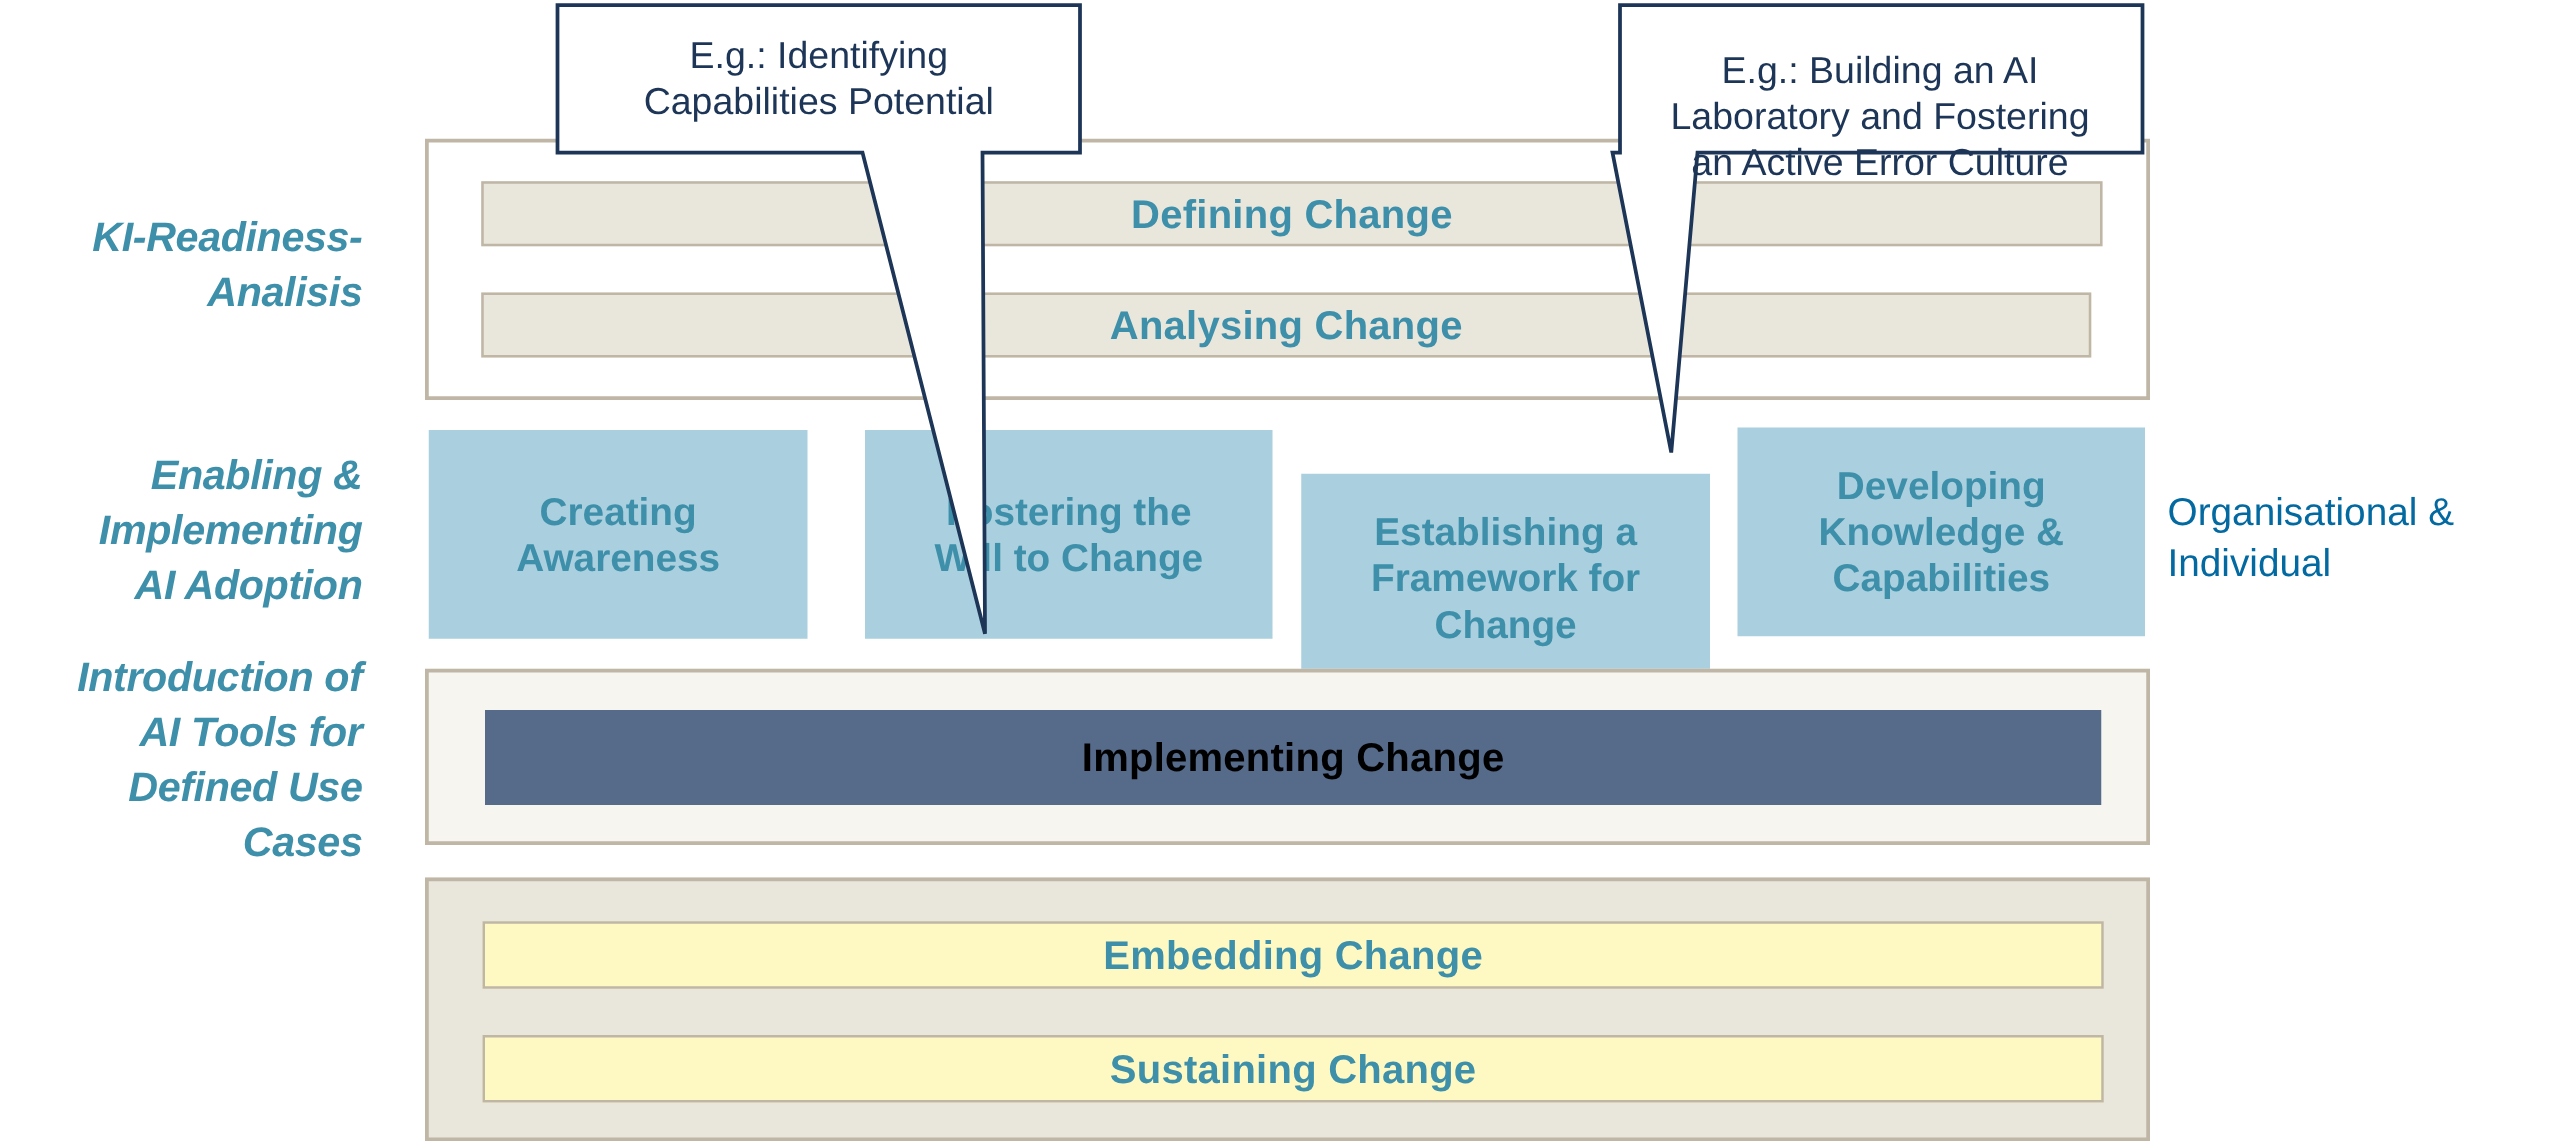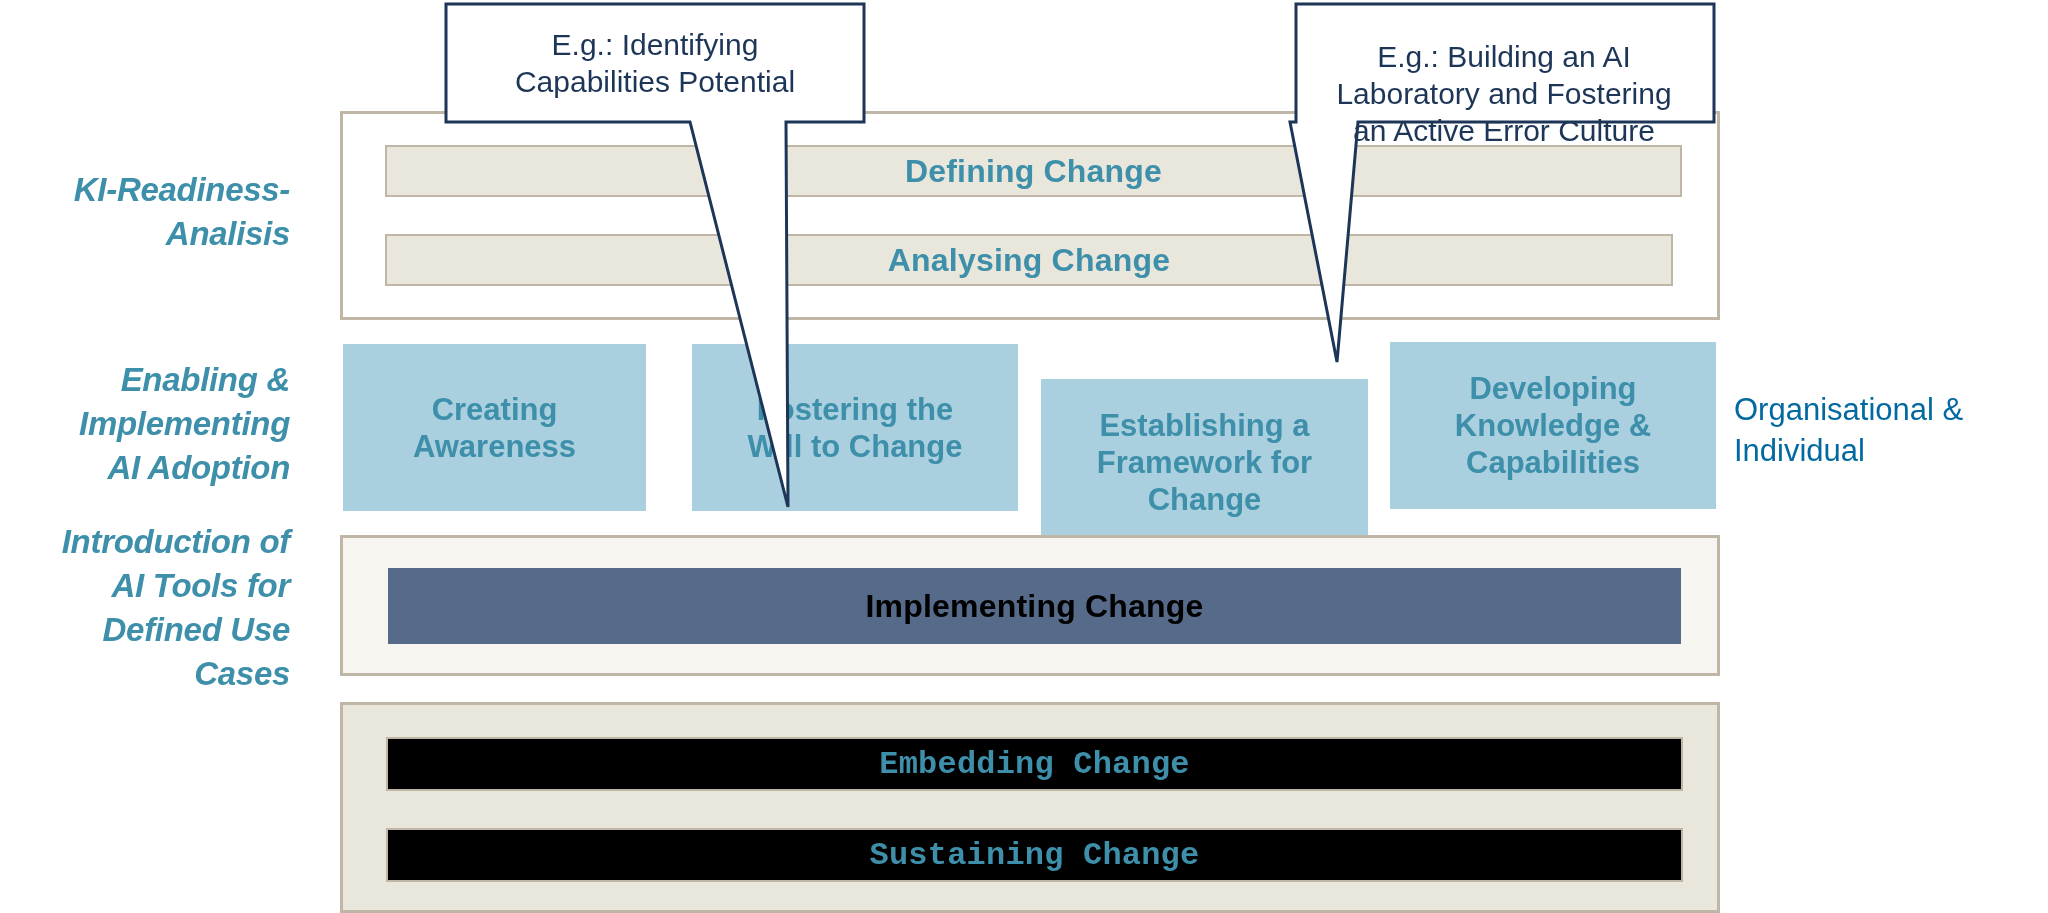--- a/index.html
+++ b/index.html
@@ -60,24 +60,23 @@
     font-weight: bold;
     font-size: 32px;
     letter-spacing: 0.2px;
   }
   .bar-beige {
     background: #e9e6dc;
     border: 2px solid #bfb6a6;
     color: #3d8faa;
   }
   .bar-white {
-    background: #000000;
+    background: #fef9c3;
     border: 2px solid #bfb6a6;
     color: #3d8faa;
-    font-family: Liberation Mono, monospace;
   }
   .bar-navy {
     background: #566a8a;
     color: #000000;
   }
 
   
   .pillar {
     position: absolute;
     box-sizing: border-box;

